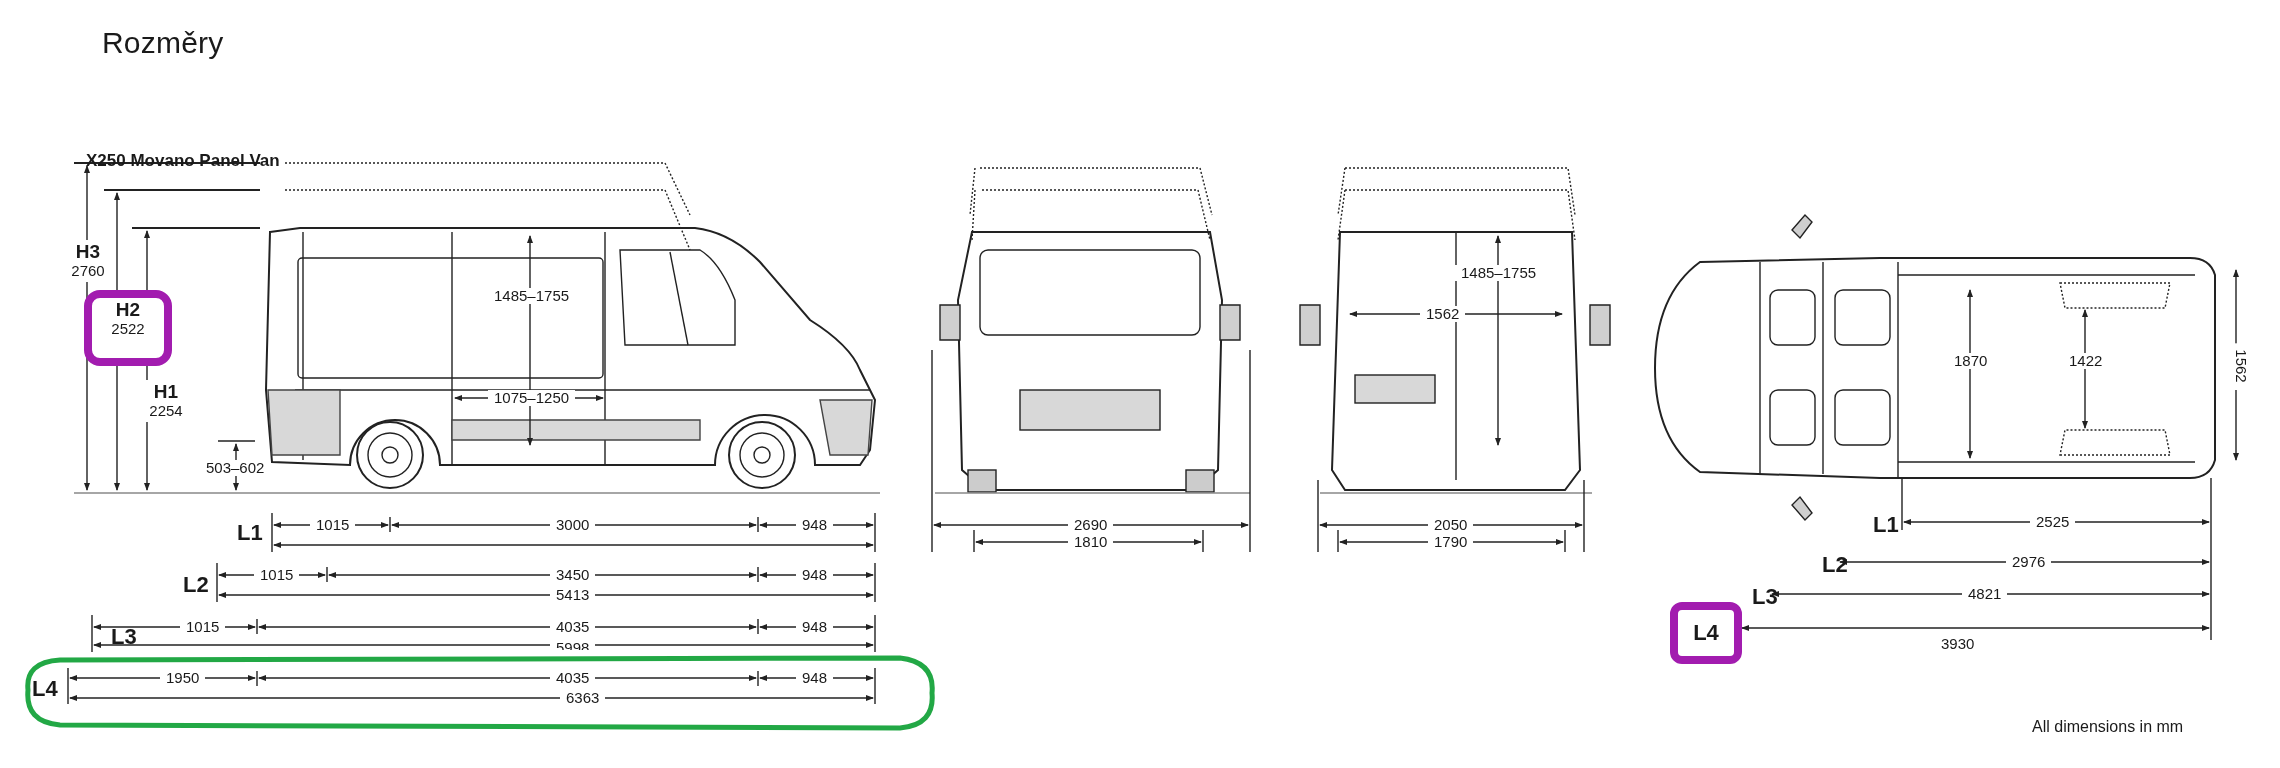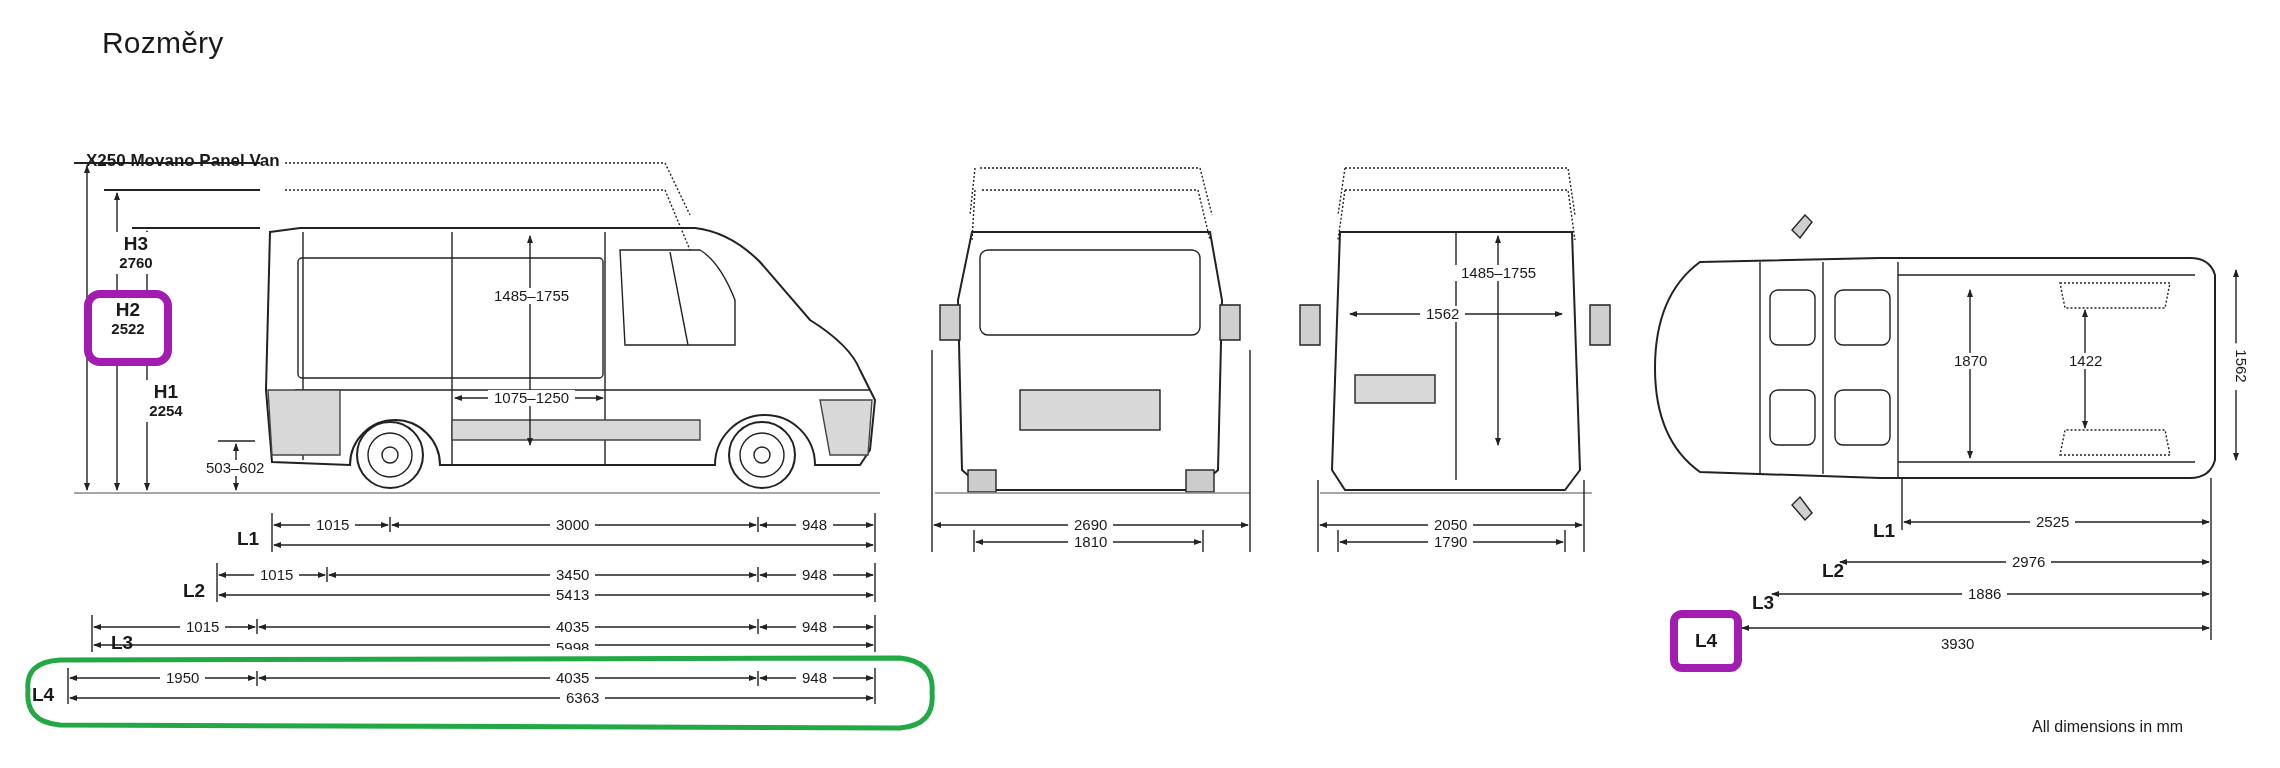--- a/index.html
+++ b/index.html
@@ -1,23 +1,23 @@
 <!DOCTYPE html>
 <html><head>
 <meta charset="utf-8">
 <style>
   html,body{margin:0;padding:0;background:#ffffff;}
   body{width:2280px;height:768px;position:relative;overflow:hidden;font-family:"Liberation Sans","DejaVu Sans",sans-serif;color:#1a1a1a;}
   .abs{position:absolute;}
   .title{left:102px;top:26px;font-size:30px;font-weight:normal;letter-spacing:0.2px;}
   .subtitle{left:86px;top:109px;font-size:17px;font-weight:bold;margin-top:42px;}
   .hlabel{text-align:center;font-weight:bold;font-size:19px;line-height:20px;background:#fff;padding:2px 0;}
-  .hlabel .v{display:block;font-weight:bold;font-size:15px;line-height:18px;}
+  .hlabel .v{display:block;font-weight:normal;font-size:15px;line-height:18px;}
   .dim{font-size:15px;background:#fff;padding:0 6px;line-height:16px;white-space:nowrap;}
-  .rowlabel{font-weight:bold;font-size:19px;margin-top:8px;}
+  .rowlabel{font-weight:bold;font-size:22px;}
   .footer{font-size:16px;}
   svg{position:absolute;left:0;top:0;}
   .hl{border:8px solid #a21caf;border-radius:16px;}
 </style>
 </head>
 <body>
 
 <svg width="2280" height="768" viewBox="0 0 2280 768">
   <defs>
     <marker id="ah" markerWidth="8" markerHeight="8" refX="7" refY="4" orient="auto-start-reverse" markerUnits="userSpaceOnUse">
@@ -164,21 +164,21 @@
     <line x1="1772" y1="594" x2="2209" y2="594" marker-start="url(#ah)" marker-end="url(#ah)"></line>
     <line x1="1742" y1="628" x2="2209" y2="628" marker-start="url(#ah)" marker-end="url(#ah)"></line>
   </g>
 
   <path d="M60,660 Q25,662 28,690 Q25,722 60,725 L900,728 Q935,725 932,693 Q935,662 900,658 Z" fill="none" stroke="#22a845" stroke-width="5"></path>
 </svg>
 
 <div class="abs title">Rozměry</div>
 <div class="abs subtitle">X250 Movano Panel Van</div>
 
-<div class="abs hlabel" style="left:66px;top:232px;width:44px;margin-left:48px;">
+<div class="abs hlabel" style="left:66px;top:240px;width:44px;">
   <span>H3</span>
   <span class="v">2760</span>
 </div>
 <div class="abs hlabel hl" style="left:84px;top:290px;width:72px;height:56px;">
   <span>H2</span>
   <span class="v">2522</span>
 </div>
 <div class="abs hlabel" style="left:144px;top:380px;width:44px;">
   <span>H1</span>
   <span class="v">2254</span>
@@ -222,17 +222,17 @@
 
 <div class="abs dim" style="left:1948px;top:353px;">1870</div>
 <div class="abs dim" style="left:2063px;top:353px;">1422</div>
 <div class="abs dim" style="left:2218px;top:358px;transform:rotate(90deg);">1562</div>
 
 <div class="abs rowlabel" style="left:1873px;top:512px;">L1</div>
 <div class="abs dim" style="left:2030px;top:514px;">2525</div>
 <div class="abs rowlabel" style="left:1822px;top:552px;">L2</div>
 <div class="abs dim" style="left:2006px;top:554px;">2976</div>
 <div class="abs rowlabel" style="left:1752px;top:584px;">L3</div>
-<div class="abs dim" style="left:1962px;top:586px;">1886</div>
+<div class="abs dim" style="left:1962px;top:586px;">4821</div>
 <div class="abs rowlabel hl" style="left:1670px;top:602px;width:56px;height:46px;line-height:46px;text-align:center;border-radius:12px;">L4</div>
 <div class="abs dim" style="left:1935px;top:636px;">3930</div>
 
 <div class="abs footer" style="left:2032px;top:718px;">All dimensions in mm</div>
 
 </body></html>

